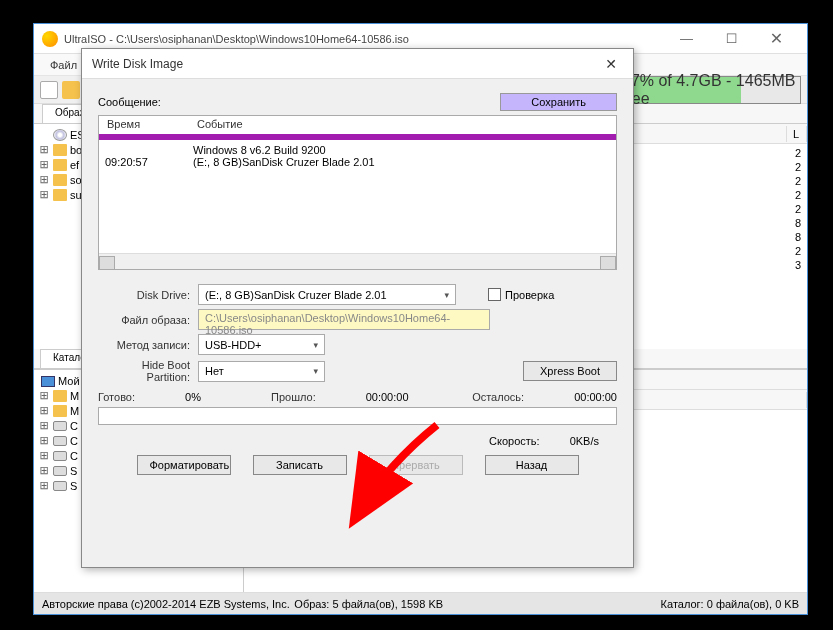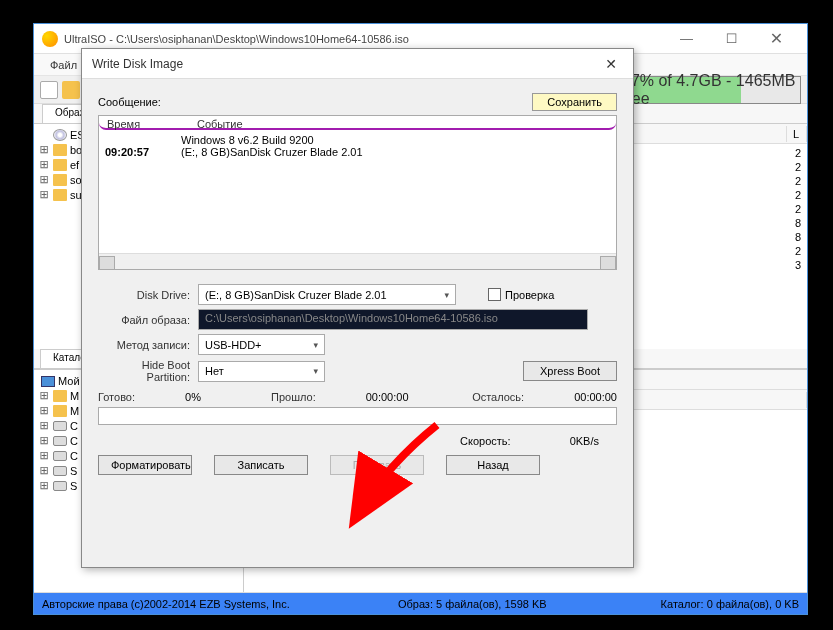--- a/index.html
+++ b/index.html
@@ -45,67 +45,67 @@
 .lower-split { height: 230px; border-top: 1px solid #ccc; display: flex; }
 .lower-left { width: 210px; border-right: 1px solid #ccc; }
 .lower-tabs { height: 20px; display: flex; padding-left: 6px; border-bottom: 1px solid #ccc; background: #f7f7f7; }
 .lower-tree { padding: 4px; }
 .comp-icon { width: 14px; height: 11px; background: #4a90d9; border: 1px solid #336; margin: 0 3px; }
 .drive-icon { width: 14px; height: 10px; background: #ddd; border: 1px solid #888; border-radius: 2px; margin: 0 3px; }
 
 .lower-right { flex: 1; display: flex; flex-direction: column; }
 .path-bar { height: 20px; background: #f7f7f7; border-bottom: 1px solid #ddd; padding: 2px 6px; }
 
-.statusbar { position: absolute; bottom: 0; left: 0; right: 0; height: 22px; background: #3b82f6; border-top: 1px solid #ddd; display: flex; align-items: center; padding: 0 8px; }
+.statusbar { position: absolute; bottom: 0; left: 0; right: 0; height: 22px; background: #e5e5e5; border-top: 1px solid #ddd; display: flex; align-items: center; padding: 0 8px; }
 .statusbar .seg { flex: 1; }
 
 
 .dialog { position: absolute; left: 81px; top: 48px; width: 553px; height: 520px; background: #f0f0f0; border: 1px solid #888; box-shadow: 2px 2px 8px rgba(0,0,0,0.3); z-index: 10; }
 .dlg-title { height: 30px; background: #fff; display: flex; align-items: center; padding: 0 10px; border-bottom: 1px solid #ddd; }
 .dlg-title .t { flex: 1; color: #333; font-size: 12px; }
 .dlg-close { width: 24px; text-align: center; font-size: 14px; color: #333; }
 .dlg-body { padding: 10px 16px; }
 
 .fld-row { display: flex; align-items: center; margin: 4px 0; }
 .fld-label { width: 100px; text-align: right; padding-right: 8px; color: #333; }
-.save-btn { margin-left: auto; padding: 2px 14px; background: #fef9c3; border: 1px solid #999; }
+.save-btn { margin-left: auto; padding: 2px 30px; background: #c4b5fd; border: 1px solid #999; }
 
 .log-box { margin-top: 4px; border: 1px solid #aaa; background: #fff; height: 155px; display: flex; flex-direction: column; }
-.log-head { display: flex; height: 14px; border-bottom: 2px solid #a21caf; border-radius: 7px; }
+.log-head { display: flex; height: 24px; border-bottom: 6px solid #a21caf; }
 .log-head .lh { padding: 2px 8px; color: #333; }
 .lh-time { width: 90px; }
 .log-body { flex: 1; padding: 4px 6px; }
 .log-row { display: flex; }
-.log-row .lt { width: 76px; font-weight: bold; }
+.log-row .lt { width: 88px; }
 .log-scroll { height: 16px; background: #f0f0f0; border-top: 1px solid #ddd; position: relative; }
 .log-scroll::before, .log-scroll::after { content: ""; position: absolute; top: 2px; width: 14px; height: 12px; background: #ddd; border: 1px solid #aaa; }
 .log-scroll::before { left: 0; } .log-scroll::after { right: 0; }
 
 .combo, .txt { border: 1px solid #aaa; background: #fff; padding: 2px 6px; height: 21px; }
 .combo { display: flex; align-items: center; }
 .combo .arrow { margin-left: auto; color: #555; font-size: 9px; }
 .combo.wide { width: 258px; }
 .combo.sm { width: 127px; gap: 14px; }
-.txt { width: 390px; color: #888; background: #0f172a; }
+.txt { width: 292px; color: #888; background: #fef9c3; }
 
 .chk { display: flex; align-items: center; margin-left: 10px; padding-left: 22px; }
 .chk .box { width: 13px; height: 13px; border: 1px solid #666; background: #fff; margin-right: 4px; }
 
 .btn { padding: 3px 12px; width: 94px; text-align: center; background: #e8e8e8; border: 1px solid #888; }
 .btn.disabled { color: #aaa; border-color: #bbb; }
 
 .progress-row { display: flex; align-items: center; margin: 8px 0 4px; }
 .progress-row .p { flex: 1; display: flex; gap: 44px; }
 .progress-row .pl { color: #333; margin-right: 6px; }
 .progress-bar { height: 18px; border: 1px solid #aaa; background: #fff; margin: 4px 0 10px; }
 
-.speed-row { display: flex; justify-content: flex-end; margin: 6px 0; padding-right: 18px; gap: 29px; }
+.speed-row { display: flex; justify-content: flex-end; margin: 6px 0; padding-right: 18px; }
 .speed-row span:first-child { margin-right: 30px; }
 
-.btn-row { display: flex; gap: 22px; justify-content: flex-start; margin-top: 8px; }
+.btn-row { display: flex; gap: 22px; justify-content: center; margin-top: 8px; }
 
 
 .arrow-anno { position: absolute; left: 337px; top: 415px; z-index: 50; pointer-events: none; }
 </style>
 </head>
 <body>
 
 <div class="main-window">
   <div class="main-titlebar">
     <div class="icon"></div>
@@ -262,21 +262,21 @@
       <div class="path-bar">SO Files</div>
       <div class="list-header">
         <div class="col" style="width:170px"></div>
         <div class="col" style="flex:1">Дата/Время</div>
       </div>
     </div>
   </div>
 
   <div class="statusbar">
     <div class="seg">Авторские права (c)2002-2014 EZB Systems, Inc.</div>
-    <div class="seg" style="text-align:right">Образ: 5 файла(ов), 1598 KB</div>
+    <div class="seg" style="text-align:left">Образ: 5 файла(ов), 1598 KB</div>
     <div class="seg" style="text-align:right">Каталог: 0 файла(ов), 0 KB</div>
   </div>
 </div>
 
 <div class="dialog">
   <div class="dlg-title">
     <div class="t">Write Disk Image</div>
     <div class="dlg-close">✕</div>
   </div>
   <div class="dlg-body">

